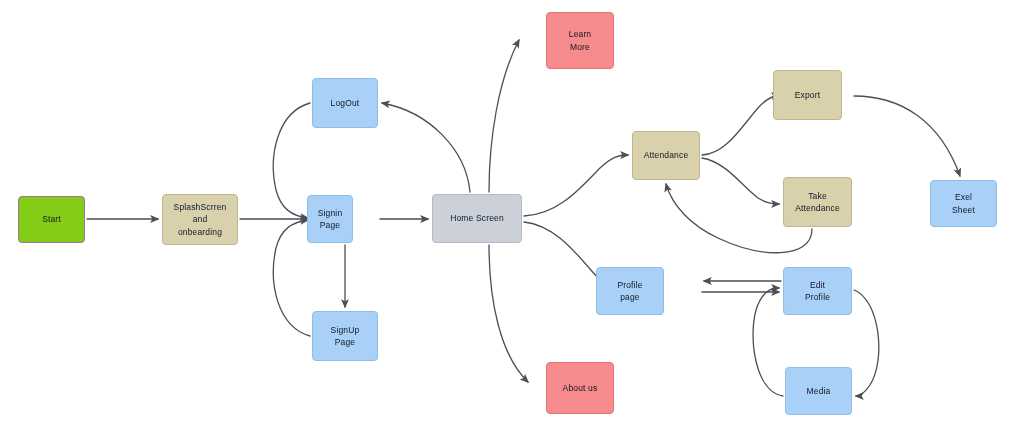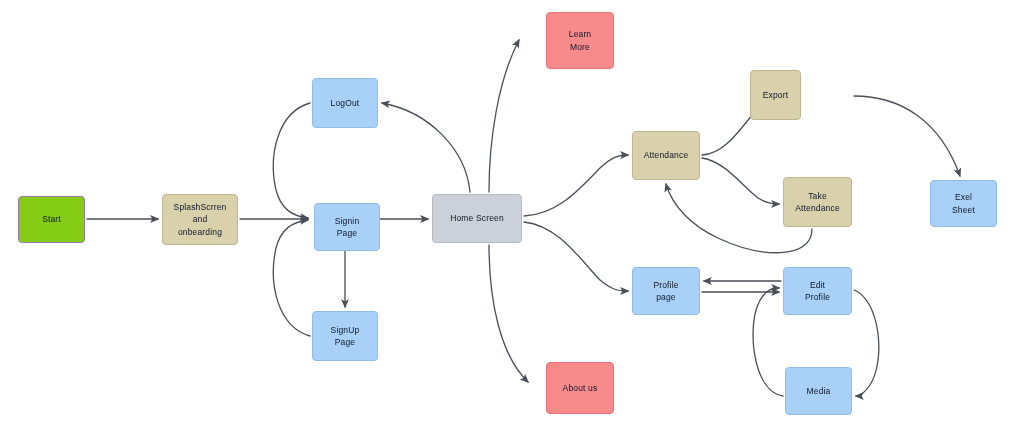--- a/index.html
+++ b/index.html
@@ -79,31 +79,31 @@
         <path d="M 854 290 C 880 300 886 360 870 385 C 864 394 860 396 856 396" fill="none" stroke="#4a4f57" stroke-width="1.3" stroke-linecap="round" marker-end="url(#arrowhead)"></path>
         <path d="M 783 396 C 756 392 748 340 756 310 C 762 292 770 288 779 288" fill="none" stroke="#4a4f57" stroke-width="1.3" stroke-linecap="round" marker-end="url(#arrowhead)"></path>
       </g>
   </svg>
 
   <div id="nodes-group">
       <div class="node purple" style="left: 18px; top: 196px; width: 67px; height: 47px;"><span>Start</span></div>
       <div class="node tan" style="left: 162px; top: 194px; width: 76px; height: 51px;"><span>SplashScrren
 and
 onbearding</span></div>
-      <div class="node blue" style="left: 314px; top: 195px; width: 66px; height: 48px; margin-top: 8px;"><span>Signin Page</span></div>
+      <div class="node blue" style="left: 307px; top: 195px; width: 46px; height: 48px;"><span>Signin Page</span></div>
       <div class="node blue" style="left: 312px; top: 78px; width: 66px; height: 50px;"><span>LogOut</span></div>
       <div class="node blue" style="left: 312px; top: 311px; width: 66px; height: 50px;"><span>SignUp
 Page</span></div>
       <div class="node gray" style="left: 432px; top: 194px; width: 90px; height: 49px; text-align: right;"><span>Home Screen</span></div>
       <div class="node red" style="left: 546px; top: 12px; width: 68px; height: 57px;"><span>Learn More</span></div>
       <div class="node red" style="left: 546px; top: 362px; width: 68px; height: 52px;"><span>About us</span></div>
       <div class="node tan" style="left: 632px; top: 131px; width: 68px; height: 49px;"><span>Attendance</span></div>
-      <div class="node tan" style="left: 750px; top: 70px; width: 51px; height: 50px;"><span>Export</span></div>
+      <div class="node tan" style="left: 773px; top: 70px; width: 69px; height: 50px;"><span>Export</span></div>
       <div class="node tan" style="left: 783px; top: 177px; width: 69px; height: 50px;"><span>Take
 Attendance</span></div>
       <div class="node blue" style="left: 930px; top: 180px; width: 67px; height: 47px;"><span>Exel Sheet</span></div>
-      <div class="node blue" style="left: 632px; top: 267px; width: 68px; height: 48px;"><span>Profile
+      <div class="node blue" style="left: 596px; top: 267px; width: 68px; height: 48px;"><span>Profile
 page</span></div>
       <div class="node blue" style="left: 783px; top: 267px; width: 69px; height: 48px;"><span>Edit Profile</span></div>
       <div class="node blue" style="left: 785px; top: 367px; width: 67px; height: 48px;"><span>Media</span></div>
     </div>
 
 </div>
 
 </body></html>

